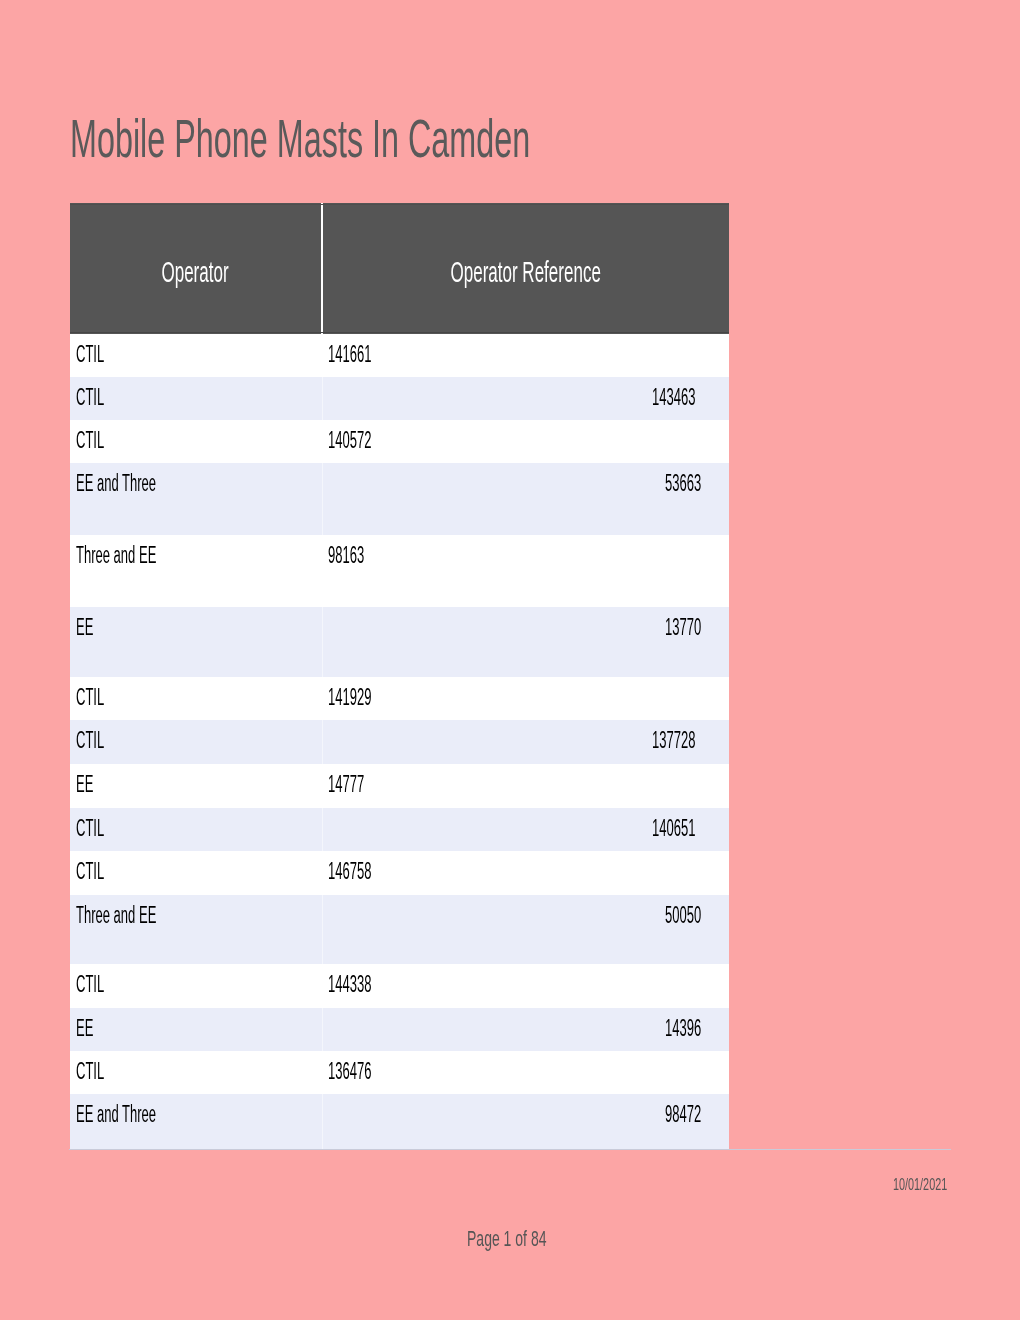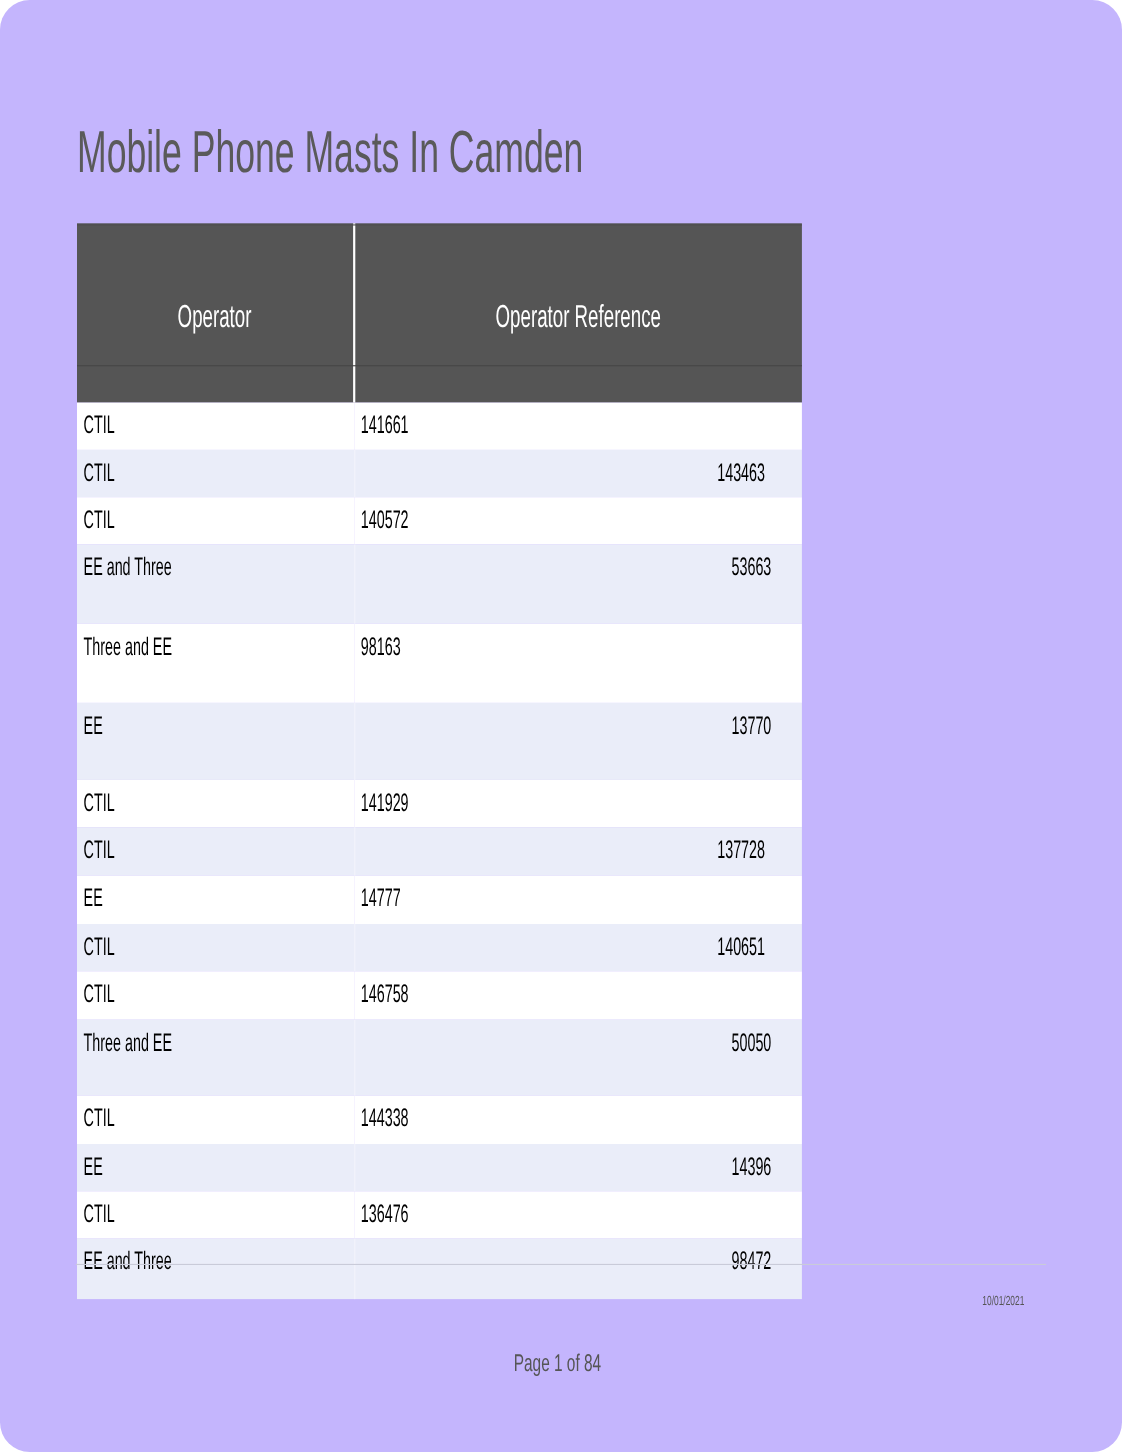--- a/index.html
+++ b/index.html
@@ -1,37 +1,37 @@
 <!DOCTYPE html>
 <html><head>
 <meta charset="utf-8">
 <title>Mobile Phone Masts In Camden</title>
 <style>
   html,body{margin:0;padding:0;background:#ffffff;}
   body{width:1020px;height:1320px;overflow:hidden;
        font-family:"Liberation Sans",sans-serif;
        will-change:transform;}
-  .page{position:relative;width:1020px;height:1320px;background:#c4b5fd;overflow:hidden;border-radius:27px;}
+  .page{position:relative;width:1020px;height:1320px;background:#fca5a5;overflow:hidden;}
 
   
   .nar{display:inline-block;transform-origin:left top;white-space:pre;}
 
   
   #title{position:absolute;left:70px;top:111px;margin:0;
          font-size:54px;font-weight:normal;color:#5a5a5a;line-height:1;}
   #title .nar{transform:scaleX(0.599);}
 
   
   #masts-table{position:absolute;left:70px;top:203px;width:659px;
                border-collapse:collapse;table-layout:fixed;}
   col.c1{width:252px;}
   col.c2{width:407px;}
 
   #masts-table th{background:#555555;color:#ffffff;height:131px;
-      vertical-align:middle;text-align:center;font-weight:normal;padding:16px;}
+      vertical-align:middle;text-align:center;font-weight:normal;padding:0;}
   #masts-table th .nar{font-size:28.9px;transform:scaleX(0.589);
       transform-origin:center top;position:relative;top:4px;}
   #masts-table th.c2h{border-left:2px solid #ffffff;margin-left:12px;}
 
   #masts-table td{padding:7px 0 0 6px;vertical-align:top;color:#000000;
       background:#ffffff;text-decoration:underline;}
   #masts-table td.c2{border-left:1px solid transparent;padding-left:5px;}
   #masts-table tr.alt td.c2{border-left-color:#f4f6fc;text-align:right;}
   #masts-table td .nar{font-size:23px;transform:scaleX(0.566);}
   #masts-table tr.alt td{background:#eaedf9;}
@@ -40,21 +40,21 @@
       background:#4e4e4e;}
   #header-underline{position:absolute;left:70px;top:332px;width:659px;height:1px;
       background:#464646;}
 
   
   #footer-divider{position:absolute;left:69.4px;top:1148.6px;width:882px;
       height:1.4px;background:#c9cbd9;}
   #footer-page-number{position:absolute;left:467px;top:1228px;
       font-size:22px;color:#555555;line-height:1;}
   #footer-date{position:absolute;left:893px;top:1176px;
-      font-size:12px;color:#555555;line-height:1;}
+      font-size:17px;color:#555555;line-height:1;}
   #footer-page-number .nar,#footer-date .nar{transform:scaleX(0.637);}
 </style>
 </head>
 <body>
 
 <div class="page">
 
   <h1 id="title"><span class="nar">Mobile Phone Masts In Camden</span></h1>
 
   <table id="masts-table">

